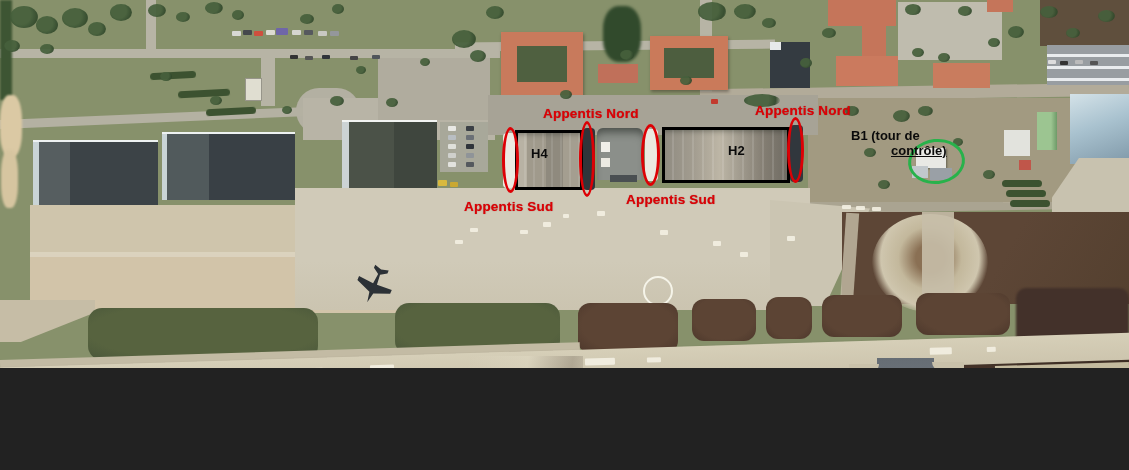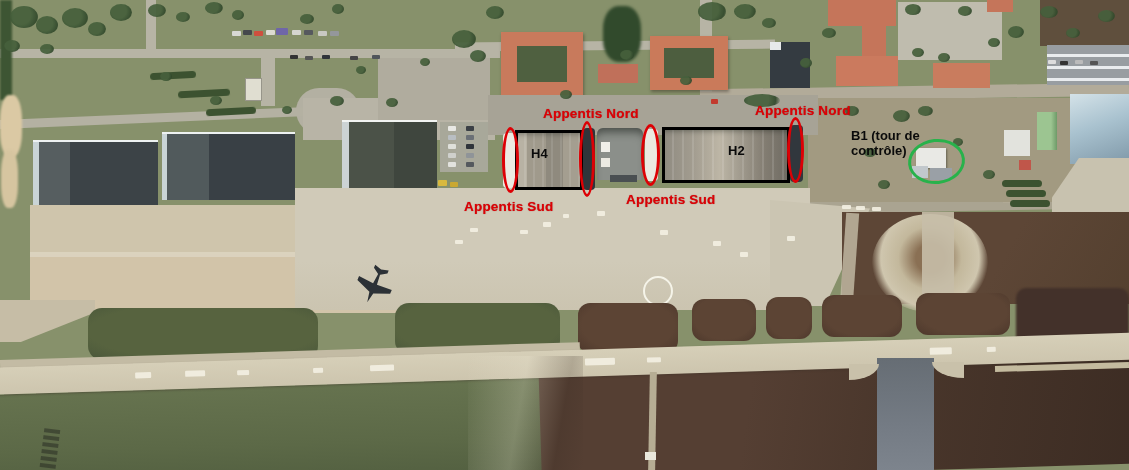--- a/index.html
+++ b/index.html
@@ -1,17 +1,17 @@
 <!DOCTYPE html>
 <html style="--annotation-red: #dd0005; --outline-black: #000000; --tower-green: #28b24b;"><head>
 <meta charset="utf-8">
 <style>
   html,body{margin:0;padding:0;background:#222;}
   #stage{
-    position:relative;width:1129px;height:470px;overflow:hidden;
+    position:relative;width:1129px;height:368px;overflow:hidden;
     background:#87916b;
     font-family:"Liberation Sans", sans-serif;
   }
   #stage *{position:absolute;box-sizing:border-box;}
   
   .tree{background:radial-gradient(circle at 40% 40%, #46603c 0 45%, #32492c 75%, rgba(40,60,35,0) 100%);border-radius:50%;opacity:.92;filter:blur(.4px);}
   .hedge{background:#3c5230;border-radius:4px;filter:blur(.5px);}
   .road{background:#b7b4a5;}
   .car{border-radius:1px;}
   .mark{background:#f3f0e2;opacity:.9;border-radius:1px;}
@@ -255,14 +255,14 @@
   <div class="red-ellipse" style="left:787px;top:117px;width:17px;height:66px;"></div>
   <div class="green-ellipse" style="left:908px;top:139px;width:57px;height:45px;"></div>
 
   <div class="red-label" style="left:543px;top:106px;">Appentis Nord</div>
   <div class="red-label" style="left:755px;top:103px;">Appentis Nord</div>
   <div class="red-label" style="left:464px;top:199px;">Appentis Sud</div>
   <div class="red-label" style="left:626px;top:192px;">Appentis Sud</div>
   <div class="black-label" style="left:531px;top:146px;">H4</div>
   <div class="black-label" style="left:728px;top:143px;">H2</div>
   <div class="black-label" style="left:851px;top:128px;">B1 (tour de</div>
-  <div class="black-label" style="left:851px;top:143px;">contrôle)</div>
+  <div class="black-label" style="left:891px;top:143px;text-decoration:underline;">contrôle)</div>
 </div>
 
 </body></html>

